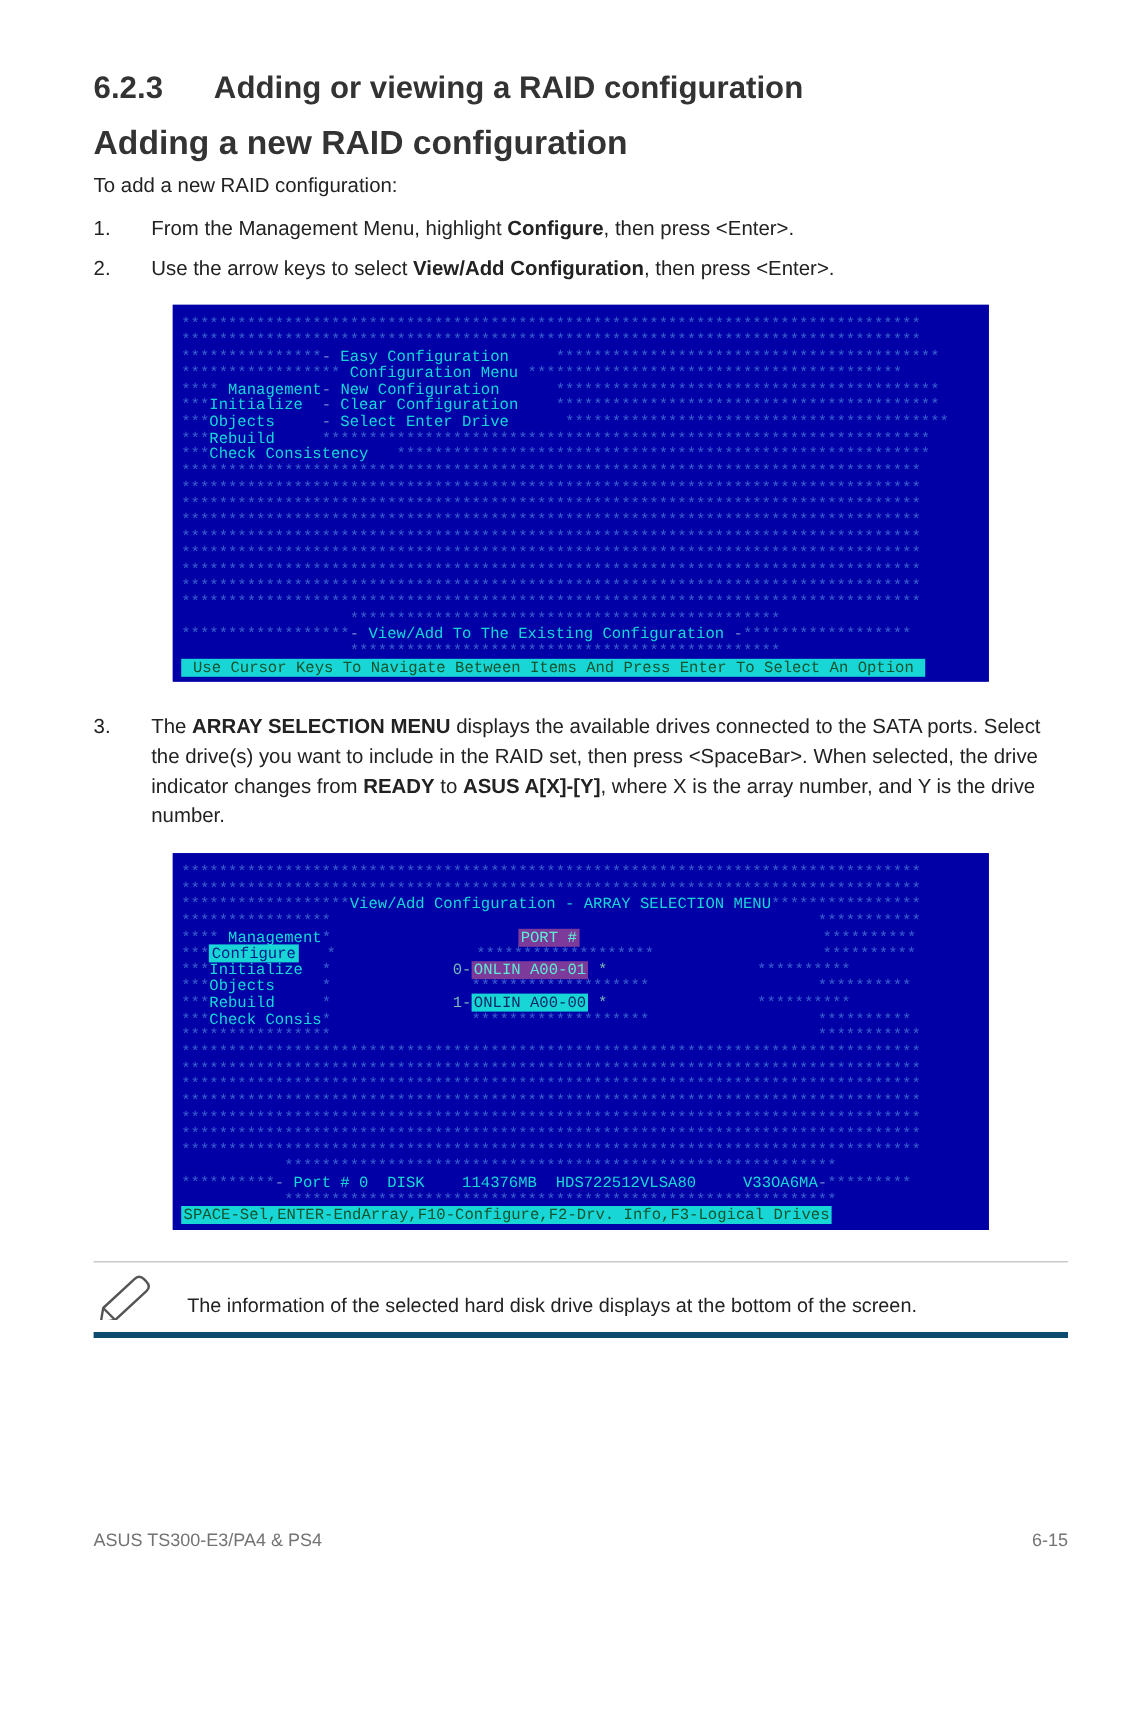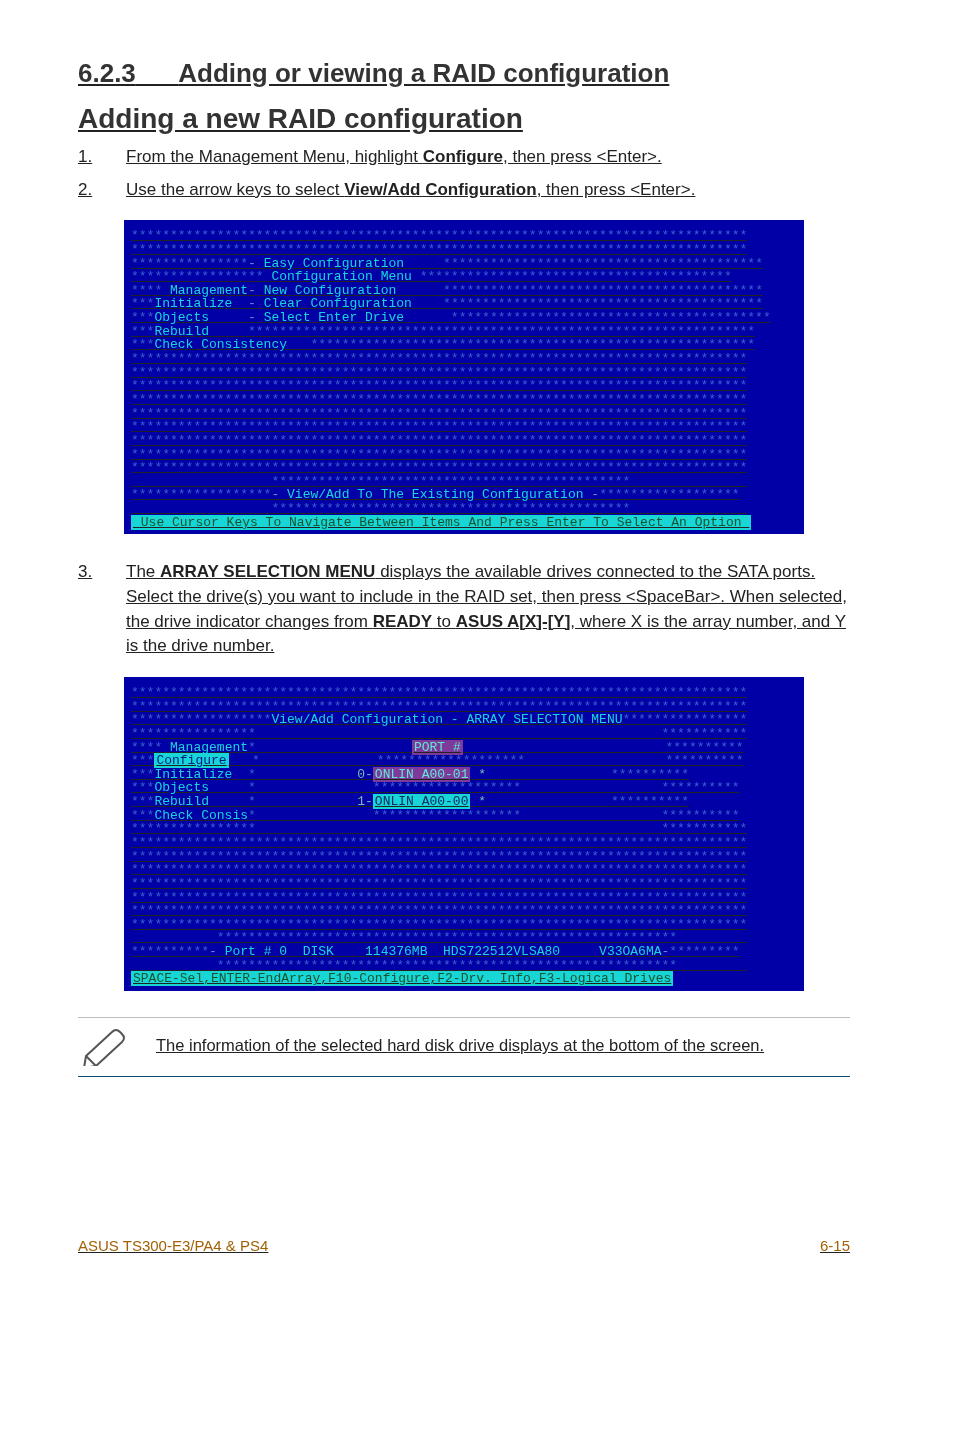--- a/index.html
+++ b/index.html
@@ -1,17 +1,17 @@
 <!DOCTYPE html>
 <html><head>
 <meta charset="utf-8">
 <style>
   * { box-sizing: border-box; margin: 0; padding: 0; }
   html, body { width: 954px; background: #ffffff; font-family: Arial, Helvetica, sans-serif; color: #222; }
-  .page { padding: 58px 104px 40px 78px; text-decoration: underline; }
+  .page { padding: 58px 64px 40px 78px; }
   h2.section-title { font-size: 26px; font-weight: bold; color: #333; margin-bottom: 14px; }
   p.intro { font-size: 17px; line-height: 1.45; margin-bottom: 20px; }
   h3.subheading { font-size: 28px; font-weight: bold; color: #333; margin-bottom: 10px; }
   p.lead { font-size: 17px; margin-bottom: 14px; }
   ol.steps { list-style: none; padding: 0; margin: 0 0 18px 0; }
   ol.steps li { display: flex; font-size: 17px; line-height: 1.45; margin-bottom: 8px; }
   ol.steps li .num { width: 48px; flex: 0 0 48px; }
   ol.steps li .txt { flex: 1; }
   b { font-weight: bold; }
 
@@ -22,38 +22,39 @@
   .term .fill { color: #3a60cf; }
   .term .cyan { color: #18d6d6; }
   .term .grey { color: #7a8ad0; }
   .term .greenish { color: #7ab8b8; }
   .term .hl-sel { background: #18d6d6; color: #001a8a; padding: 0 2px; }
   .term .hl-menu { background: #7d3a9a; color: #5eead4; padding: 0 2px; }
   .term .hl-menu-sel { background: #18d6d6; color: #0a2a6a; padding: 0 2px; }
   .term .bottom-bar { background: #18d6d6; color: #14532d; padding: 0 2px; }
 
   
-  .note-row { display: flex; align-items: center; gap: 22px; margin: 6px 0 0 0; border-bottom: 1px solid #0c4a6e; border-top: 1px solid #bdbdbd; padding: 8px 0 10px 0; }
+  .note-row { display: flex; align-items: flex-end; gap: 22px; margin: 6px 0 0 0; border-bottom: 5px solid #0c4a6e; border-top: 1px solid #bdbdbd; padding: 8px 0 10px 0; }
   .note-icon { width: 56px; flex: 0 0 56px; display:flex; align-items:center; justify-content:center; }
   .note-text { flex: 1; font-size: 16.5px; line-height: 1.4; }
 
-  .footer { display: flex; justify-content: space-between; align-items: flex-end; margin-top: 160px; font-size: 15px; color: #a16207; }
+  .footer { display: flex; justify-content: space-between; align-items: flex-end; margin-top: 160px; font-size: 15px; color: #737373; }
 </style>
 </head>
 <body>
 
 <div class="page">
 
   <h2 class="section-title">
     <span>6.2.3</span>&nbsp;&nbsp;&nbsp;&nbsp;&nbsp;
     <span>Adding or viewing a RAID configuration</span>
   </h2>
 
 
   <h3 class="subheading">Adding a new RAID configuration</h3>
+  <p class="lead">To add a new RAID configuration:</p>
 
   <ol class="steps">
     <li>
       <span class="num">1.</span>
       <span class="txt">
         <span>From the Management Menu, highlight </span><b>Configure</b><span>, then press &lt;Enter&gt;.</span>
       </span>
     </li>
     <li>
       <span class="num">2.</span>

